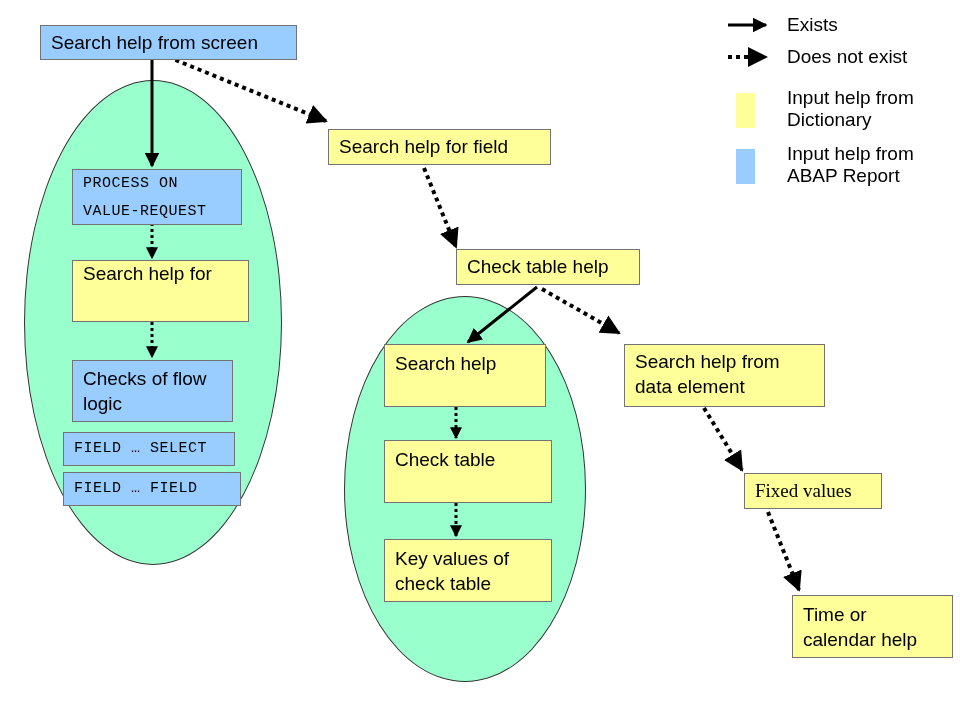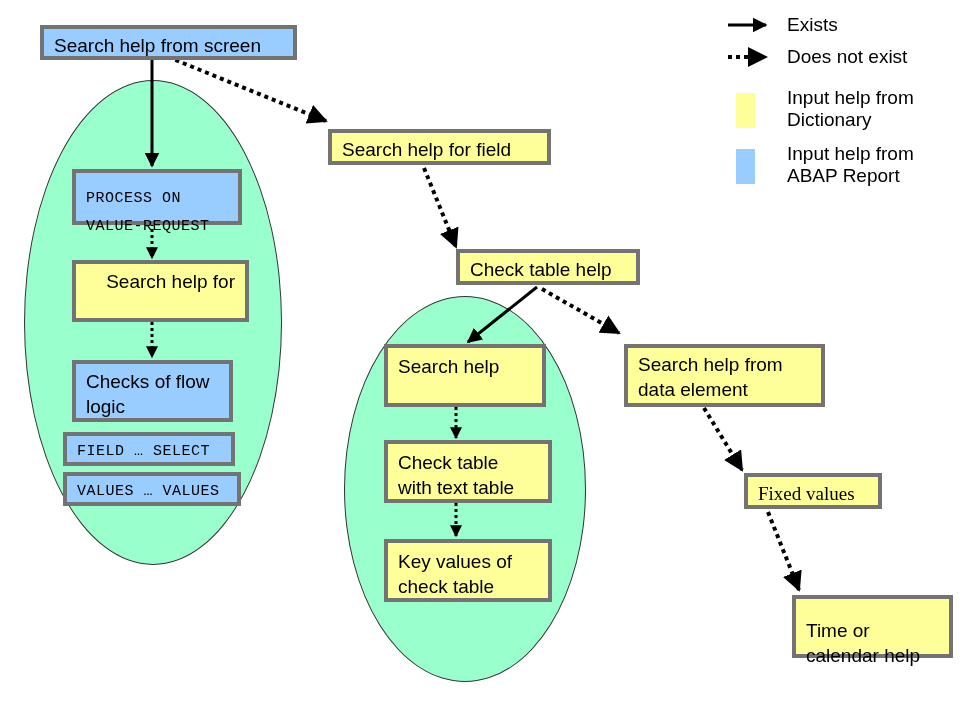--- a/index.html
+++ b/index.html
@@ -1,21 +1,21 @@
 <!DOCTYPE html>
 <html><head>
 <meta charset="utf-8">
 <style>
   html, body { margin:0; padding:0; background:#ffffff; }
   body { width:960px; height:720px; position:relative; overflow:hidden;
          font-family:"Liberation Sans", sans-serif; color:#000; }
   svg.lines { position:absolute; left:0; top:0; width:960px; height:720px; }
   .ellipse { position:absolute; background:#99ffcc; border:1px solid #333;
              border-radius:50%; box-sizing:border-box; }
-  .box { position:absolute; box-sizing:border-box; border:4px solid #737373;
+  .box { position:absolute; box-sizing:border-box; border:1px solid #737373;
          font-size:19px; line-height:25px; padding:0 10px; }
   .box.yellow { background:#ffff99; }
   .box.blue { background:#99ccff; }
   .box.mono { font-family:"Liberation Mono", monospace; font-size:15px;
               line-height:28px; letter-spacing:0.5px; }
   .legend-text { position:absolute; font-size:19px; line-height:22px; }
   .swatch { position:absolute; width:19px; height:35px; }
 </style>
 </head>
 <body>
@@ -56,74 +56,73 @@
   <line x1="768" y1="512" x2="799" y2="590" stroke="#000" stroke-width="4" stroke-dasharray="4,4" marker-end="url(#arr)"></line>
 
   <line x1="728" y1="25" x2="766" y2="25" stroke="#000" stroke-width="3" marker-end="url(#arr)"></line>
   <line x1="728" y1="57" x2="766" y2="57" stroke="#000" stroke-width="4" stroke-dasharray="4,4" marker-end="url(#arr)"></line>
 </svg>
 
 <div class="box blue" style="left:40px; top:25px; width:257px; height:35px; line-height:33px;">
   <span>Search help  from screen</span>
 </div>
 
-<div class="box blue mono" style="left:72px; top:169px; width:170px; height:56px; padding-top:12px;">
+<div class="box blue mono" style="left:72px; top:169px; width:170px; height:56px; padding-top:0;">
   <div>PROCESS ON</div>
   <div>VALUE-REQUEST</div>
 </div>
 
-<div class="box yellow" style="left:72px; top:260px; width:177px; height:62px; padding-top:5px;text-align:right;">
+<div class="box yellow" style="left:72px; top:260px; width:177px; height:62px; ">
   <div>Search help  for</div>
 </div>
 
 <div class="box blue" style="left:72px; top:360px; width:161px; height:62px; padding-top:5px;">
   <div>Checks of flow</div>
   <div>logic</div>
 </div>
 
 <div class="box blue mono" style="left:63px; top:432px; width:172px; height:34px; line-height:31px;">
   <span>FIELD … SELECT</span>
 </div>
 
 <div class="box blue mono" style="left:63px; top:472px; width:178px; height:34px; line-height:31px;">
-  <span>VALUES … VALUES</span>
+  <span>FIELD … FIELD</span>
 </div>
 
 <div class="box yellow" style="left:328px; top:129px; width:223px; height:36px; line-height:34px;">
   <span>Search help  for field</span>
 </div>
 
 <div class="box yellow" style="left:456px; top:249px; width:184px; height:36px; line-height:34px;">
   <span>Check table help</span>
 </div>
 
 <div class="box yellow" style="left:384px; top:344px; width:162px; height:63px; padding-top:6px;">
   <div>Search help</div>
 </div>
 
 <div class="box yellow" style="left:384px; top:440px; width:168px; height:63px; padding-top:6px;">
   <div>Check table</div>
-  <div>with text table</div>
 </div>
 
 <div class="box yellow" style="left:384px; top:539px; width:168px; height:63px; padding-top:6px;">
   <div>Key values of</div>
   <div>check table</div>
 </div>
 
 <div class="box yellow" style="left:624px; top:344px; width:201px; height:63px; padding-top:4px;">
   <div>Search help  from</div>
   <div>data element</div>
 </div>
 
 <div class="box yellow" style="left:744px; top:473px; width:138px; height:36px; line-height:34px;font-family:Liberation Serif, serif;">
   <span>Fixed values</span>
 </div>
 
-<div class="box yellow" style="left:792px; top:595px; width:161px; height:63px; padding-top:19px;">
+<div class="box yellow" style="left:792px; top:595px; width:161px; height:63px; padding-top:6px;">
   <div>Time  or</div>
   <div>calendar help</div>
 </div>
 
 <div>
   <div class="legend-text" style="left:787px; top:14px;">Exists</div>
   <div class="legend-text" style="left:787px; top:46px;">Does not exist</div>
   <div class="swatch" style="left:736px; top:93px; background:#ffff99;"></div>
   <div class="legend-text" style="left:787px; top:87px;">
     <div>Input help from</div>

